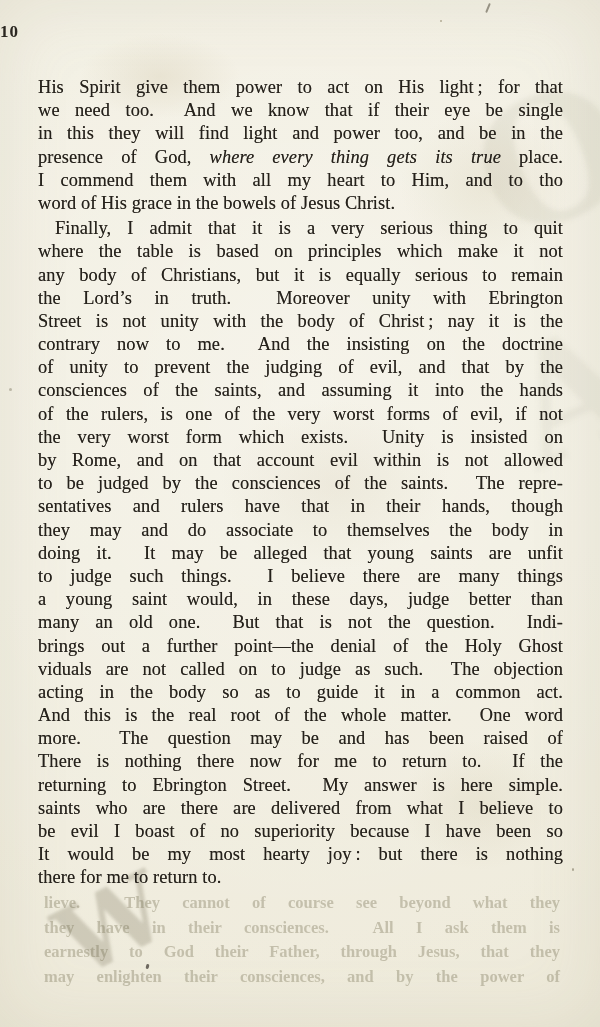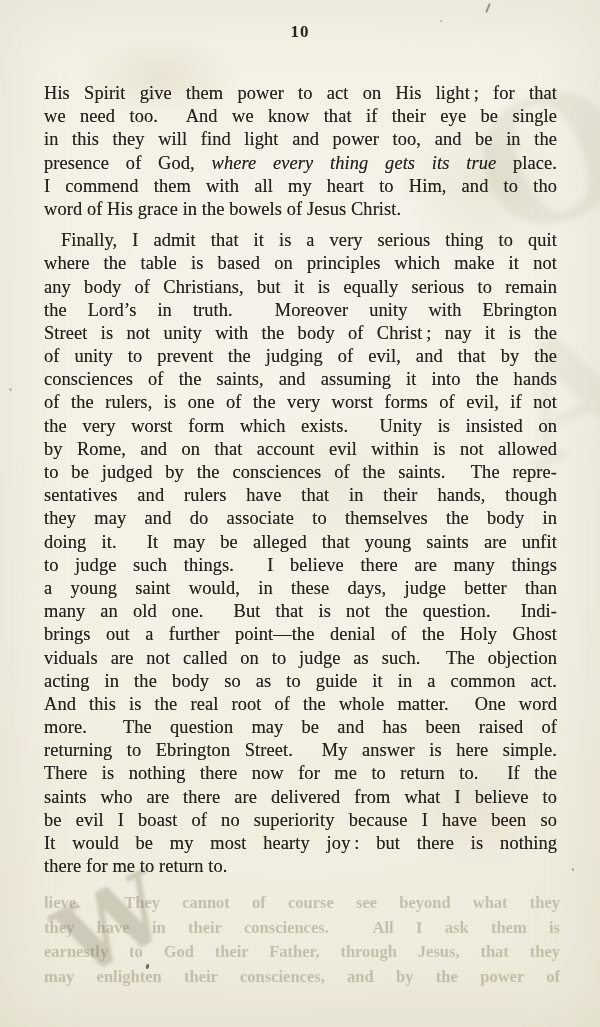--- a/index.html
+++ b/index.html
@@ -16,38 +16,38 @@
       radial-gradient(130% 90% at 50% 38%, rgba(255,255,255,0.30), rgba(255,255,255,0) 72%),
       linear-gradient(175deg, #f2efe2 0%, #f1eee0 55%, #eeeada 100%);
     box-shadow: inset 0 0 70px rgba(158,148,118,0.16);
     font-family: "Liberation Serif", serif;
   }
   .pagenum {
     position: absolute;
     top: 22px;
     left: 0;
     width: 100%;
-    text-align: center;
+    text-align: left;
     font-size: 17px;
     font-weight: bold;
     letter-spacing: 1px;
     color: #2b2721;
   }
   .body-text {
     position: absolute;
     top: 74px;
     left: 36px;
     width: 529px;
     font-size: 18.4px;
     line-height: 23.2px;
     letter-spacing: 0.1px;
     color: #25211b;
     text-shadow: 0 0 0.4px rgba(37,33,27,0.55);
   }
-  .paragraph { margin: 8px; }
+  .paragraph { margin: 2px; }
   .line {
     text-align: justify;
     text-align-last: justify;
     height: 23.2px;
   }
   .line.last { text-align-last: left; }
   .line.indent { text-indent: 17px; }
   .line i { font-style: italic; }
 
   .ghost-text {
@@ -132,39 +132,40 @@
         <div class="line"><span>presence of God, </span><i>where every thing gets its true</i><span> place.</span></div>
         <div class="line"><span>I commend them with all my heart to Him, and to tho</span></div>
         <div class="line last"><span>word of His grace in the bowels of Jesus Christ.</span></div>
       </div>
       <div class="paragraph">
         <div class="line indent"><span>Finally, I admit that it is a very serious thing to quit</span></div>
         <div class="line"><span>where the table is based on principles which make it not</span></div>
         <div class="line"><span>any body of Christians, but it is equally serious to remain</span></div>
         <div class="line"><span>the Lord’s in truth.&nbsp; Moreover unity with Ebrington</span></div>
         <div class="line"><span>Street is not unity with the body of Christ ; nay it is the</span></div>
+        <div class="line"><span>contrary now to me.&nbsp; And the insisting on the doctrine</span></div>
         <div class="line"><span>of unity to prevent the judging of evil, and that by the</span></div>
         <div class="line"><span>consciences of the saints, and assuming it into the hands</span></div>
         <div class="line"><span>of the rulers, is one of the very worst forms of evil, if not</span></div>
         <div class="line"><span>the very worst form which exists.&nbsp; Unity is insisted on</span></div>
         <div class="line"><span>by Rome, and on that account evil within is not allowed</span></div>
         <div class="line"><span>to be judged by the consciences of the saints.&nbsp; The repre-</span></div>
         <div class="line"><span>sentatives and rulers have that in their hands, though</span></div>
         <div class="line"><span>they may and do associate to themselves the body in</span></div>
         <div class="line"><span>doing it.&nbsp; It may be alleged that young saints are unfit</span></div>
         <div class="line"><span>to judge such things.&nbsp; I believe there are many things</span></div>
         <div class="line"><span>a young saint would, in these days, judge better than</span></div>
         <div class="line"><span>many an old one.&nbsp; But that is not the question.&nbsp; Indi-</span></div>
         <div class="line"><span>brings out a further point—the denial of the Holy Ghost</span></div>
         <div class="line"><span>viduals are not called on to judge as such.&nbsp; The objection</span></div>
         <div class="line"><span>acting in the body so as to guide it in a common act.</span></div>
         <div class="line"><span>And this is the real root of the whole matter.&nbsp; One word</span></div>
         <div class="line"><span>more.&nbsp; The question may be and has been raised of</span></div>
+        <div class="line"><span>There is nothing there now for me to return to.&nbsp; If the</span></div>
         <div class="line"><span>returning to Ebrington Street.&nbsp; My answer is here simple.</span></div>
-        <div class="line"><span>There is nothing there now for me to return to.&nbsp; If the</span></div>
         <div class="line"><span>saints who are there are delivered from what I believe to</span></div>
         <div class="line"><span>be evil I boast of no superiority because I have been so</span></div>
         <div class="line"><span>It would be my most hearty joy : but there is nothing</span></div>
         <div class="line last"><span>there for me to return to.</span></div>
       </div>
     </div>
 
   <div class="ghost-text" id="ghost-text">
       <div class="ghost-line">lieve.&nbsp; They cannot of course see beyond what they</div>
       <div class="ghost-line">they have in their consciences.&nbsp; All I ask them is</div>

